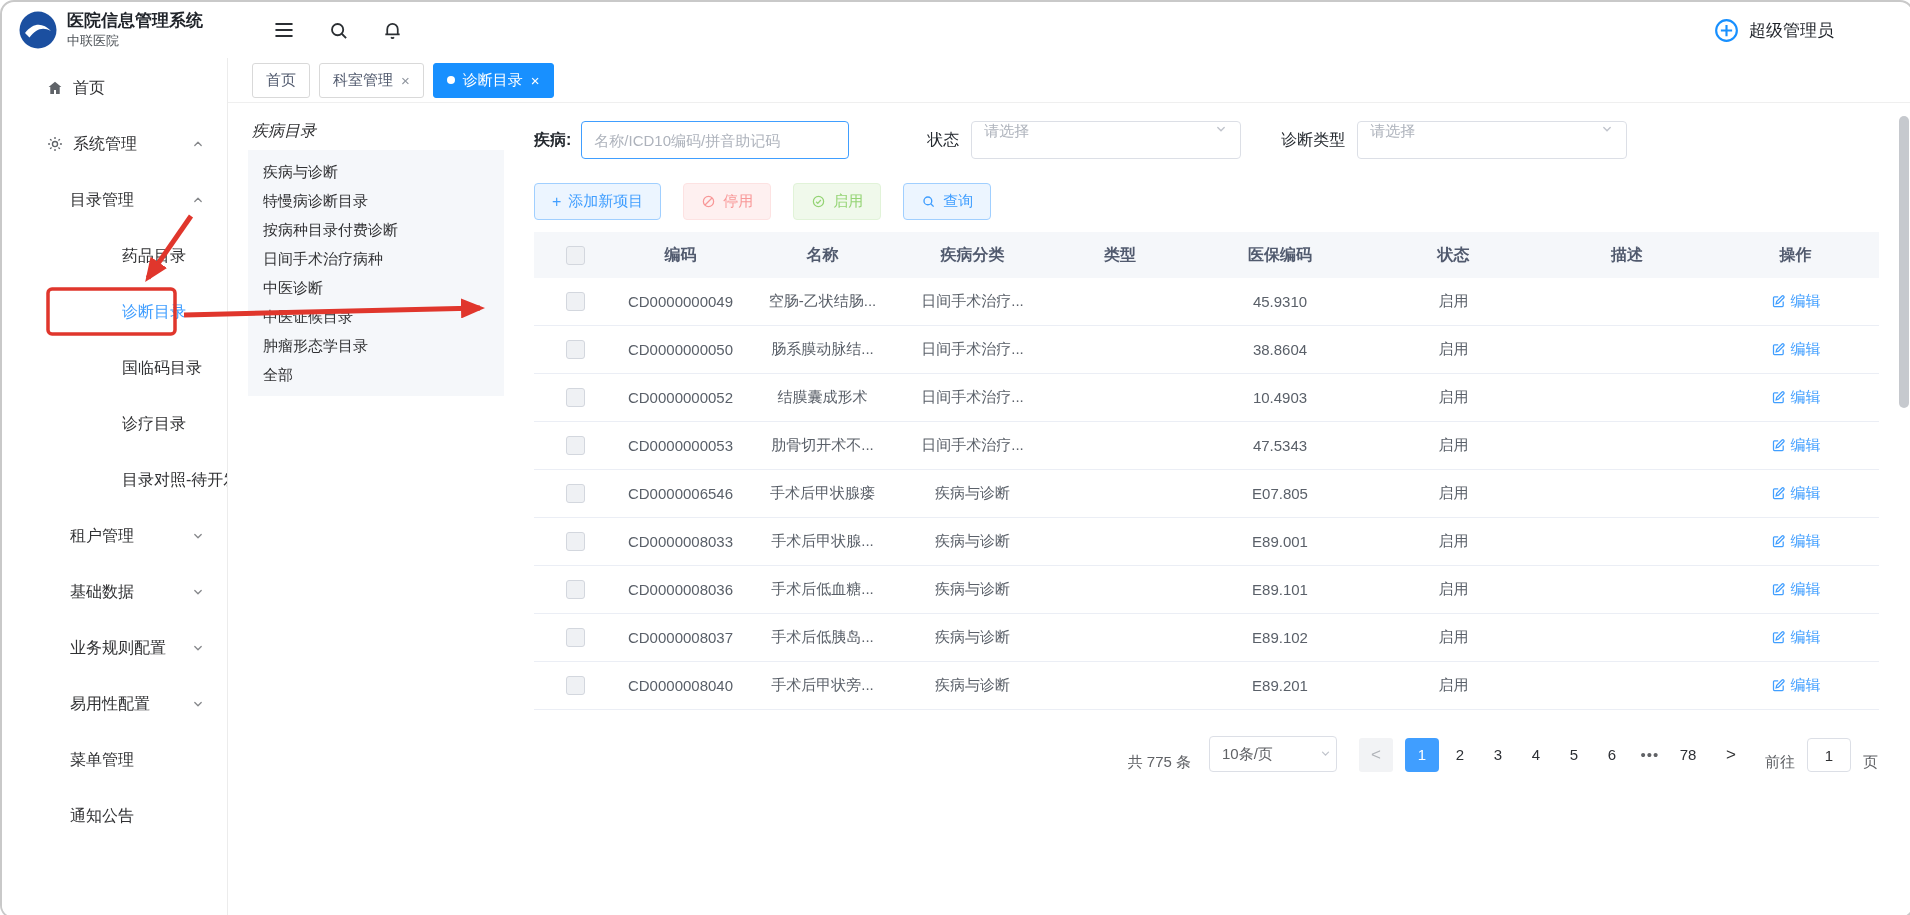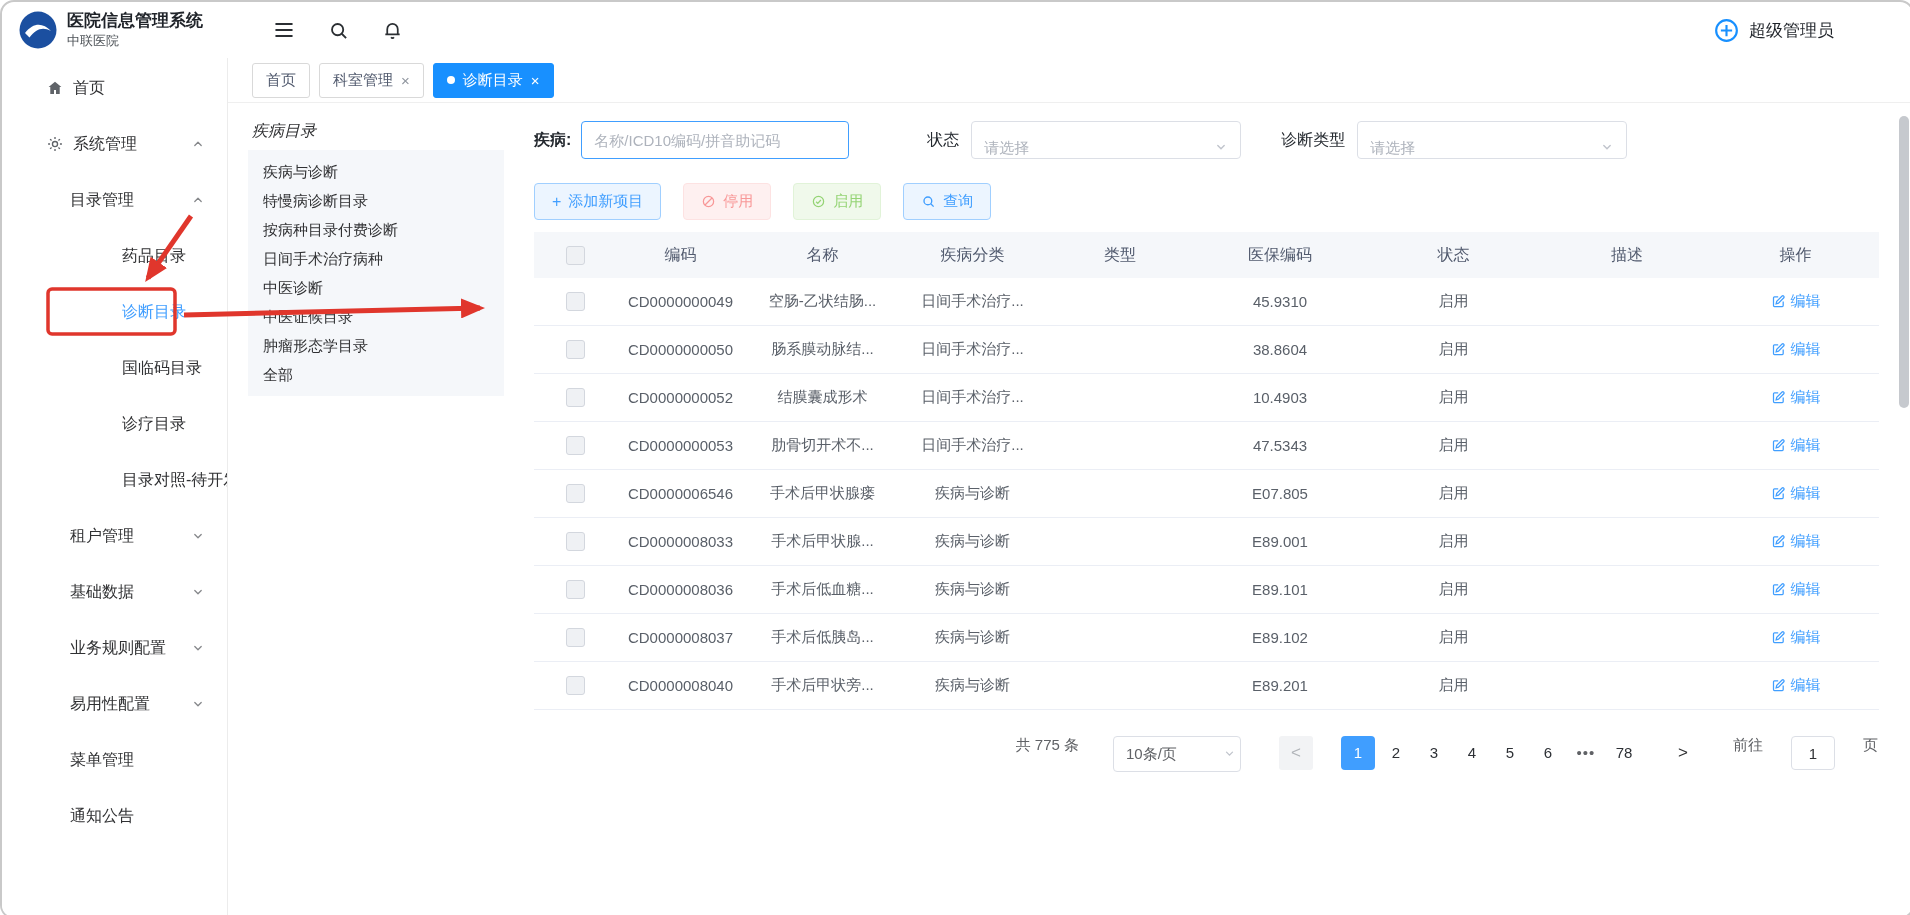--- a/index.html
+++ b/index.html
@@ -43,41 +43,41 @@
   .right-panel{flex:1;min-width:0;}
   
   .filters{display:flex;align-items:center;margin-top:2px;}
   .f-label{font-size:16px;color:#24292f;white-space:nowrap;}
   .f-label.strong{font-weight:bold;}
   .f-input{width:268px;height:38px;border:1px solid #409eff;border-radius:4px;margin-left:10px;padding:0 12px;font-size:15px;
            color:#303133;outline:none;font-family:inherit;box-sizing:border-box;}
   .f-input::placeholder{color:#aeb3bc;}
   .ml-status{margin-left:78px;}
   .ml-type{margin-left:40px;}
-  .f-select{width:270px;height:38px;border:1px solid #dcdfe6;border-radius:4px;margin-left:12px;display:flex;align-items:flex-end;
+  .f-select{width:270px;height:38px;border:1px solid #dcdfe6;border-radius:4px;margin-left:12px;display:flex;align-items:flex-start;
             justify-content:space-between;padding:0 12px;cursor:pointer;background:#fff;box-sizing:border-box;}
   .ph{font-size:15px;color:#aeb3bc;}
   
   .toolbar{display:flex;align-items:center;gap:22px;margin-top:24px;}
   .btn{height:37px;display:inline-flex;align-items:center;gap:7px;padding:0 17px;border-radius:4px;font-size:15px;cursor:pointer;
        border:1px solid transparent;font-family:inherit;}
   .btn-blue{background:#ecf5ff;border-color:#a0cfff;color:#409eff;}
   .btn-red{background:#fef0f0;border-color:#fde2e2;color:#f89898;}
   .btn-green{background:#f0f9eb;border-color:#e1f3d8;color:#95d475;}
   .btn-ic{display:flex;align-items:center;font-size:16px;line-height:1;}
   
   .record-table{width:100%;border-collapse:collapse;table-layout:fixed;margin-top:12px;}
-  .record-table th{background:#f5f7fa;height:44px;font-size:16px;color:#515a6e;font-weight:normal;text-align:center;white-space:nowrap;}
+  .record-table th{background:#f5f7fa;height:44px;font-size:16px;color:#515a6e;font-weight:bold;text-align:center;white-space:nowrap;}
   .record-table td{height:45px;border-bottom:1px solid #ebeef5;font-size:15px;color:#5a6069;text-align:center;
                    white-space:nowrap;overflow:hidden;}
   .checkbox{display:inline-block;width:17px;height:17px;border:1px solid #d3d7de;border-radius:3px;background:#eff1f4;
             vertical-align:middle;cursor:pointer;}
   .edit-link{display:inline-flex;align-items:center;gap:5px;color:#409eff;cursor:pointer;font-size:15px;}
   
-  .pagination{display:flex;align-items:flex-start;justify-content:flex-end;gap:28px;margin-top:26px;font-size:15px;color:#606266;}
+  .pagination{display:flex;align-items:flex-end;justify-content:flex-end;gap:12px;margin-top:26px;font-size:15px;color:#606266;}
   .pg-size{width:128px;height:36px;border:1px solid #dcdfe6;border-radius:4px;display:flex;align-items:center;
            justify-content:space-between;padding:0 4px 0 12px;cursor:pointer;color:#606266;box-sizing:border-box;margin-left:6px;}
   .pg-btn{width:34px;height:34px;border-radius:3px;background:#f2f3f5;color:#b0b3b8;display:flex;align-items:center;
           justify-content:center;font-size:17px;cursor:pointer;margin-left:10px;}
   .pg-pages{display:flex;gap:4px;}
   .pg-num{min-width:34px;height:34px;line-height:34px;text-align:center;color:#2d3035;cursor:pointer;border-radius:4px;font-size:15px;}
   .pg-num.active{background:#409eff;color:#fff;}
   .pg-num.dots{color:#606266;letter-spacing:1px;}
   .pg-next{width:28px;height:34px;line-height:34px;text-align:center;color:#303133;font-size:17px;cursor:pointer;}
   .pg-goto-label{margin-left:8px;}

